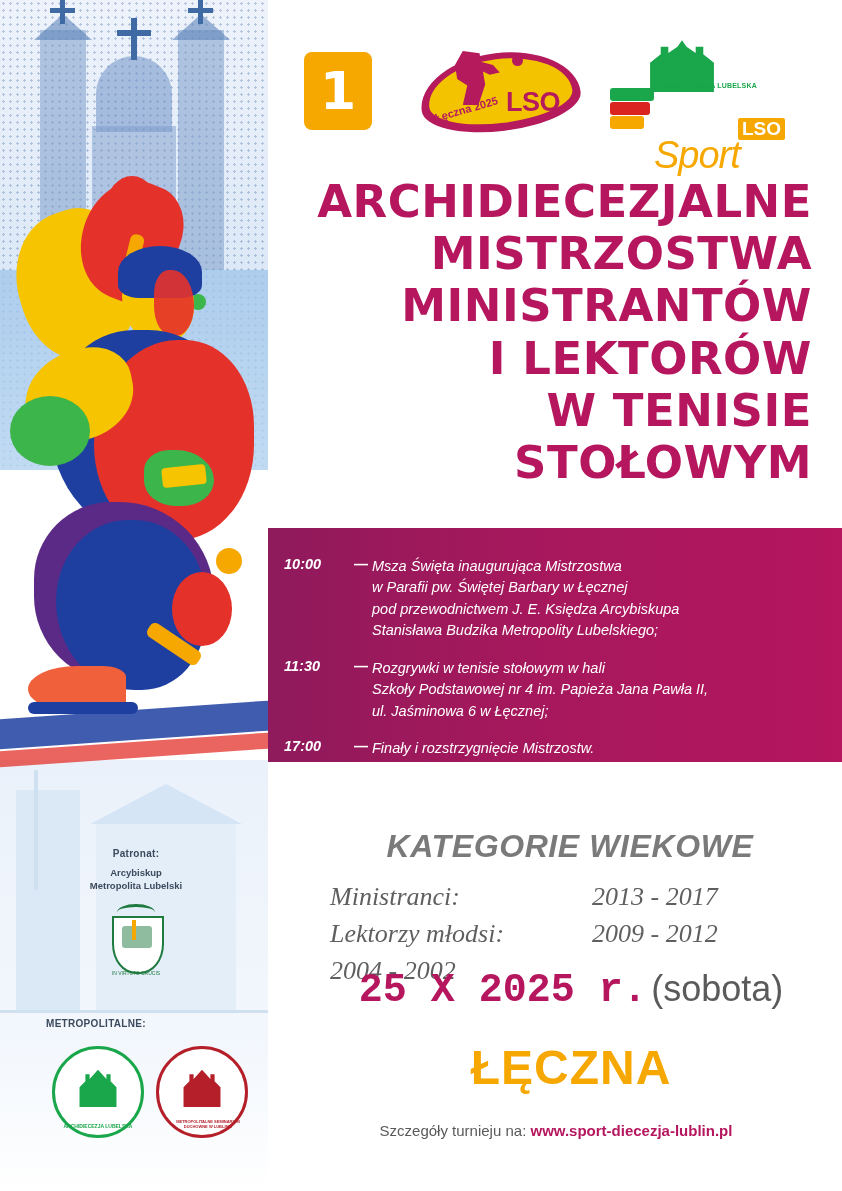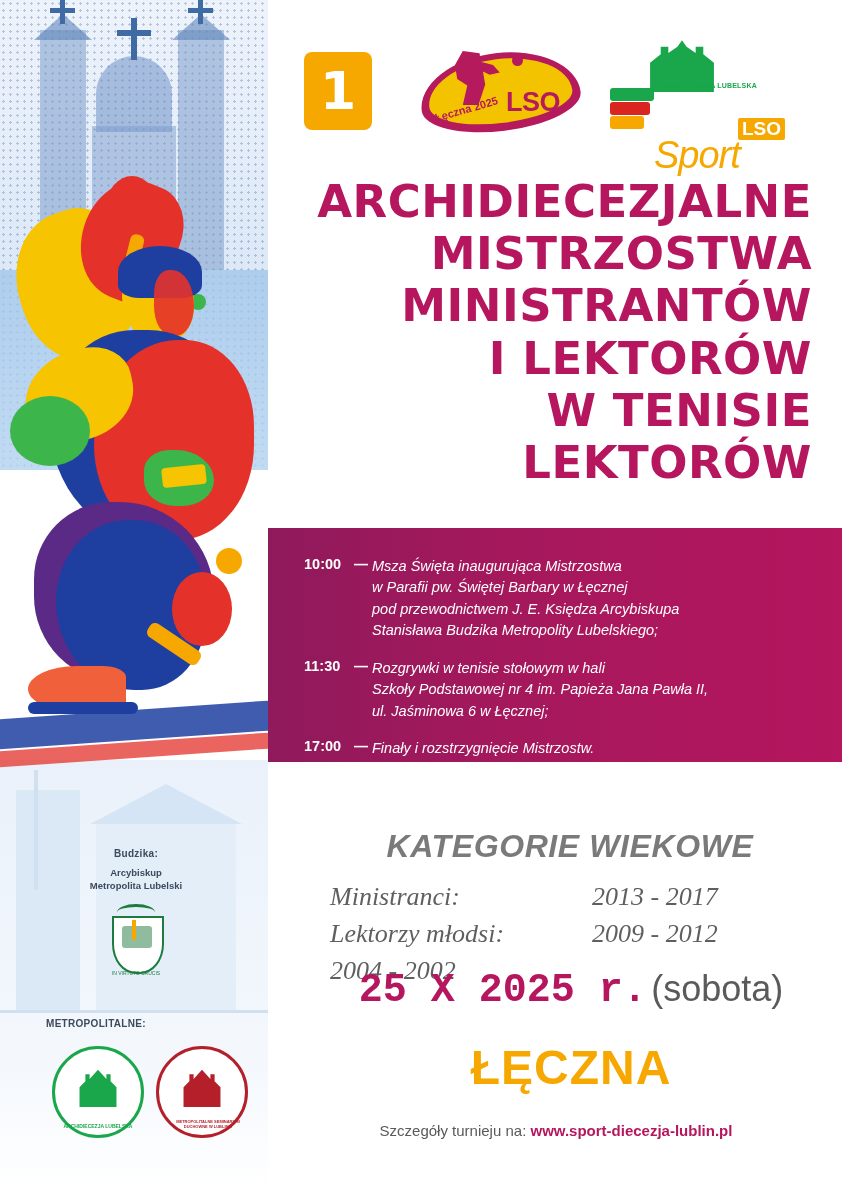--- a/index.html
+++ b/index.html
@@ -249,21 +249,22 @@
     display: flex;
     align-items: flex-start;
     margin: 0 0 0 0;
   }
   .sched-time {
     width: 86px;
     flex: none;
     text-align: left;
     font-size: 14.5px;
     font-weight: 700;
-    padding-left: 36px;
+    font-style: italic;
+    padding-left: 16px;
     box-sizing: border-box;
     font-family: "Liberation Sans", sans-serif;
   }
   .sched-dash {
     width: 18px;
     flex: none;
     font-size: 14px;
     font-weight: 700;
   }
   .sched-lines {
@@ -540,21 +541,21 @@
     <div class="sport-word">Sport</div>
     <div class="sport-lso">LSO</div>
   </div>
 
   <div class="title-block">
     <div class="title-line">ARCHIDIECEZJALNE</div>
     <div class="title-line">MISTRZOSTWA</div>
     <div class="title-line">MINISTRANTÓW</div>
     <div class="title-line">I LEKTORÓW</div>
     <div class="title-line">W TENISIE</div>
-    <div class="title-line">LEKTORÓW</div>
+    <div class="title-line">STOŁOWYM</div>
   </div>
 
   <div class="schedule">
     <div style="padding:28px 30px 0 0;">
       <div class="sched-row sched-block">
         <div class="sched-time">10:00</div>
         <div class="sched-dash">—</div>
         <div class="sched-lines">
           <div class="sched-text">Msza Święta inaugurująca Mistrzostwa</div>
           <div class="sched-text">w Parafii pw. Świętej Barbary w Łęcznej</div>
@@ -601,21 +602,21 @@
     <span class="date-sat">(sobota)</span>
   </div>
   <div class="city">ŁĘCZNA</div>
 
   <div class="details">
     <span>Szczegóły turnieju na:</span>
     <span class="url">www.sport-diecezja-lublin.pl</span>
   </div>
 
   <div class="patron">
-    <div class="patron-head">Budzika:</div>
+    <div class="patron-head">Patronat:</div>
     <div class="patron-name" style="white-space:pre-line;">Arcybiskup
 Metropolita Lubelski</div>
   </div>
   <div class="coat">
     <div class="coat-hat"></div>
     <div class="coat-shield">
       <div style="position:absolute;left:8px;top:8px;width:30px;height:22px;background:#1f7a3f;opacity:.5;border-radius:3px;"></div>
       <div style="position:absolute;left:18px;top:2px;width:4px;height:20px;background:#f6a800;"></div>
     </div>
     <div class="coat-motto">IN VIRTUTE CRUCIS</div>

